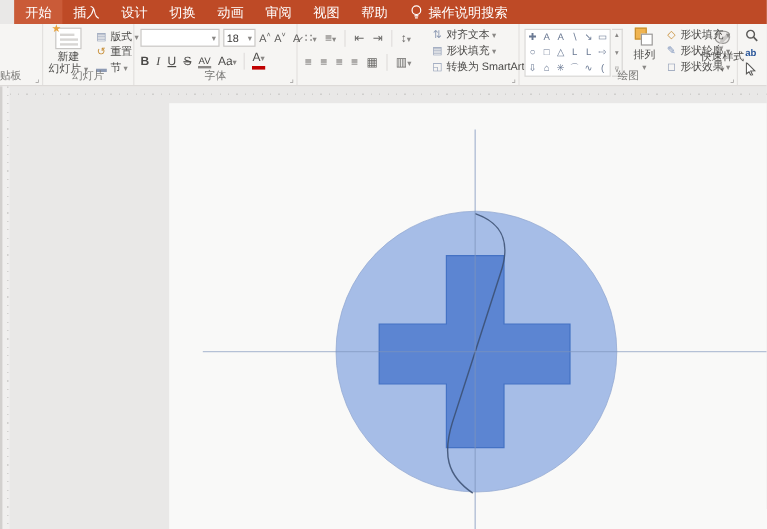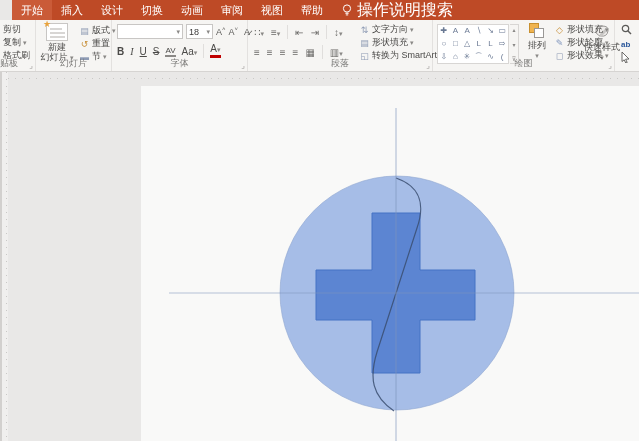--- a/index.html
+++ b/index.html
@@ -3,21 +3,21 @@
 <meta charset="utf-8">
 <style>
   * { margin:0; padding:0; box-sizing:border-box; }
   html,body { width:639px; height:441px; overflow:hidden; }
   body { font-family:"Liberation Sans","DejaVu Sans",sans-serif; background:#E9E8E7; position:relative; }
 
   
   .tabbar { position:absolute; left:0; top:0; width:639px; height:20px; background:#BE4A26; display:flex; align-items:stretch;margin-left:12px; }
   .tab { color:#fff; font-size:11px; padding:0 9px; display:flex; align-items:center; white-space:nowrap; cursor:default; }
   .tab.selected { background:#CA5B38; }
-  .tellme { display:flex; align-items:center; gap:5px; color:#fff; font-size:16px; padding:0 8px; margin-left:2px; }
+  .tellme { display:flex; align-items:center; gap:5px; color:#fff; font-size:11px; padding:0 8px; margin-left:2px; }
   .bulb { width:10px; height:13px; }
 
   
   .ribbon { position:absolute; left:0; top:20px; width:639px; height:52px; background:#F6F5F3; border-bottom:1px solid #D6D4D2; display:flex; overflow:hidden; }
   .rgroup { position:relative; height:100%; border-right:1px solid #E3E1DF; flex:none; }
   .rgroup-label { position:absolute; bottom:1px; left:0; right:0; text-align:center; font-size:9px; color:#7A7977; white-space:nowrap; }
   .launcher { position:absolute; bottom:1px; right:2px; font-size:8px; color:#9A9896; line-height:8px; }
   .rowstack { position:absolute; top:3px; left:0; right:0; }
   .disabled { color:#ABA9A7; }
   .small-item { font-size:9px; color:#4B4A48; display:flex; align-items:center; gap:2px; white-space:nowrap; height:13px; padding-left:3px; }
@@ -93,32 +93,20 @@
       <rect x="3.4" y="8.6" width="3.2" height="1.2" fill="#fff"></rect>
       <rect x="3.8" y="10.4" width="2.4" height="1" fill="#fff"></rect>
     </svg>
     <span>操作说明搜索</span>
   </div>
 </div>
 
 <div class="ribbon">
 
   <div class="rgroup g-clipboard">
-    <div class="rowstack">
-      <div class="small-item disabled">
-          <span>剪切</span>
-        </div>
-      <div class="small-item disabled">
-          <span>复制</span>
-          <span class="caret">▾</span>
-        </div>
-      <div class="small-item disabled">
-          <span>格式刷</span>
-        </div>
-    </div>
     <div class="rgroup-label" style="text-indent:-26px; overflow:hidden;">剪贴板</div>
     <div class="launcher">⌟</div>
   </div>
 
   <div class="rgroup g-slides">
     <div class="newslide">
       <div class="nsicon">
         <span class="spark">★</span>
         <span class="bar" style="top:4px;width:12px;"></span>
         <span class="bar" style="top:8px;width:15px;"></span>
@@ -189,35 +177,34 @@
       <span>≡</span>
       <span>≡</span>
       <span>≡</span>
       <span>▦</span>
       <span class="vsep"></span>
       <span>▥<span class="caret">▾</span></span>
     </div>
     <div class="para-col">
       <div class="small-item">
           <span class="micon">⇅</span>
-          <span>文字方向</span>
+          <span>对齐文本</span>
           <span class="caret">▾</span>
         </div>
       <div class="small-item">
           <span class="micon">▤</span>
           <span>形状填充</span>
           <span class="caret">▾</span>
         </div>
       <div class="small-item">
           <span class="micon">◱</span>
           <span>转换为 SmartArt</span>
           <span class="caret">▾</span>
         </div>
     </div>
-    <div class="rgroup-label">段落</div>
     <div class="launcher">⌟</div>
   </div>
 
   <div class="rgroup g-drawing">
     <div class="shapegrid">
       <span>✚</span>
       <span>A</span>
       <span>A</span>
       <span>∖</span>
       <span>↘</span>

